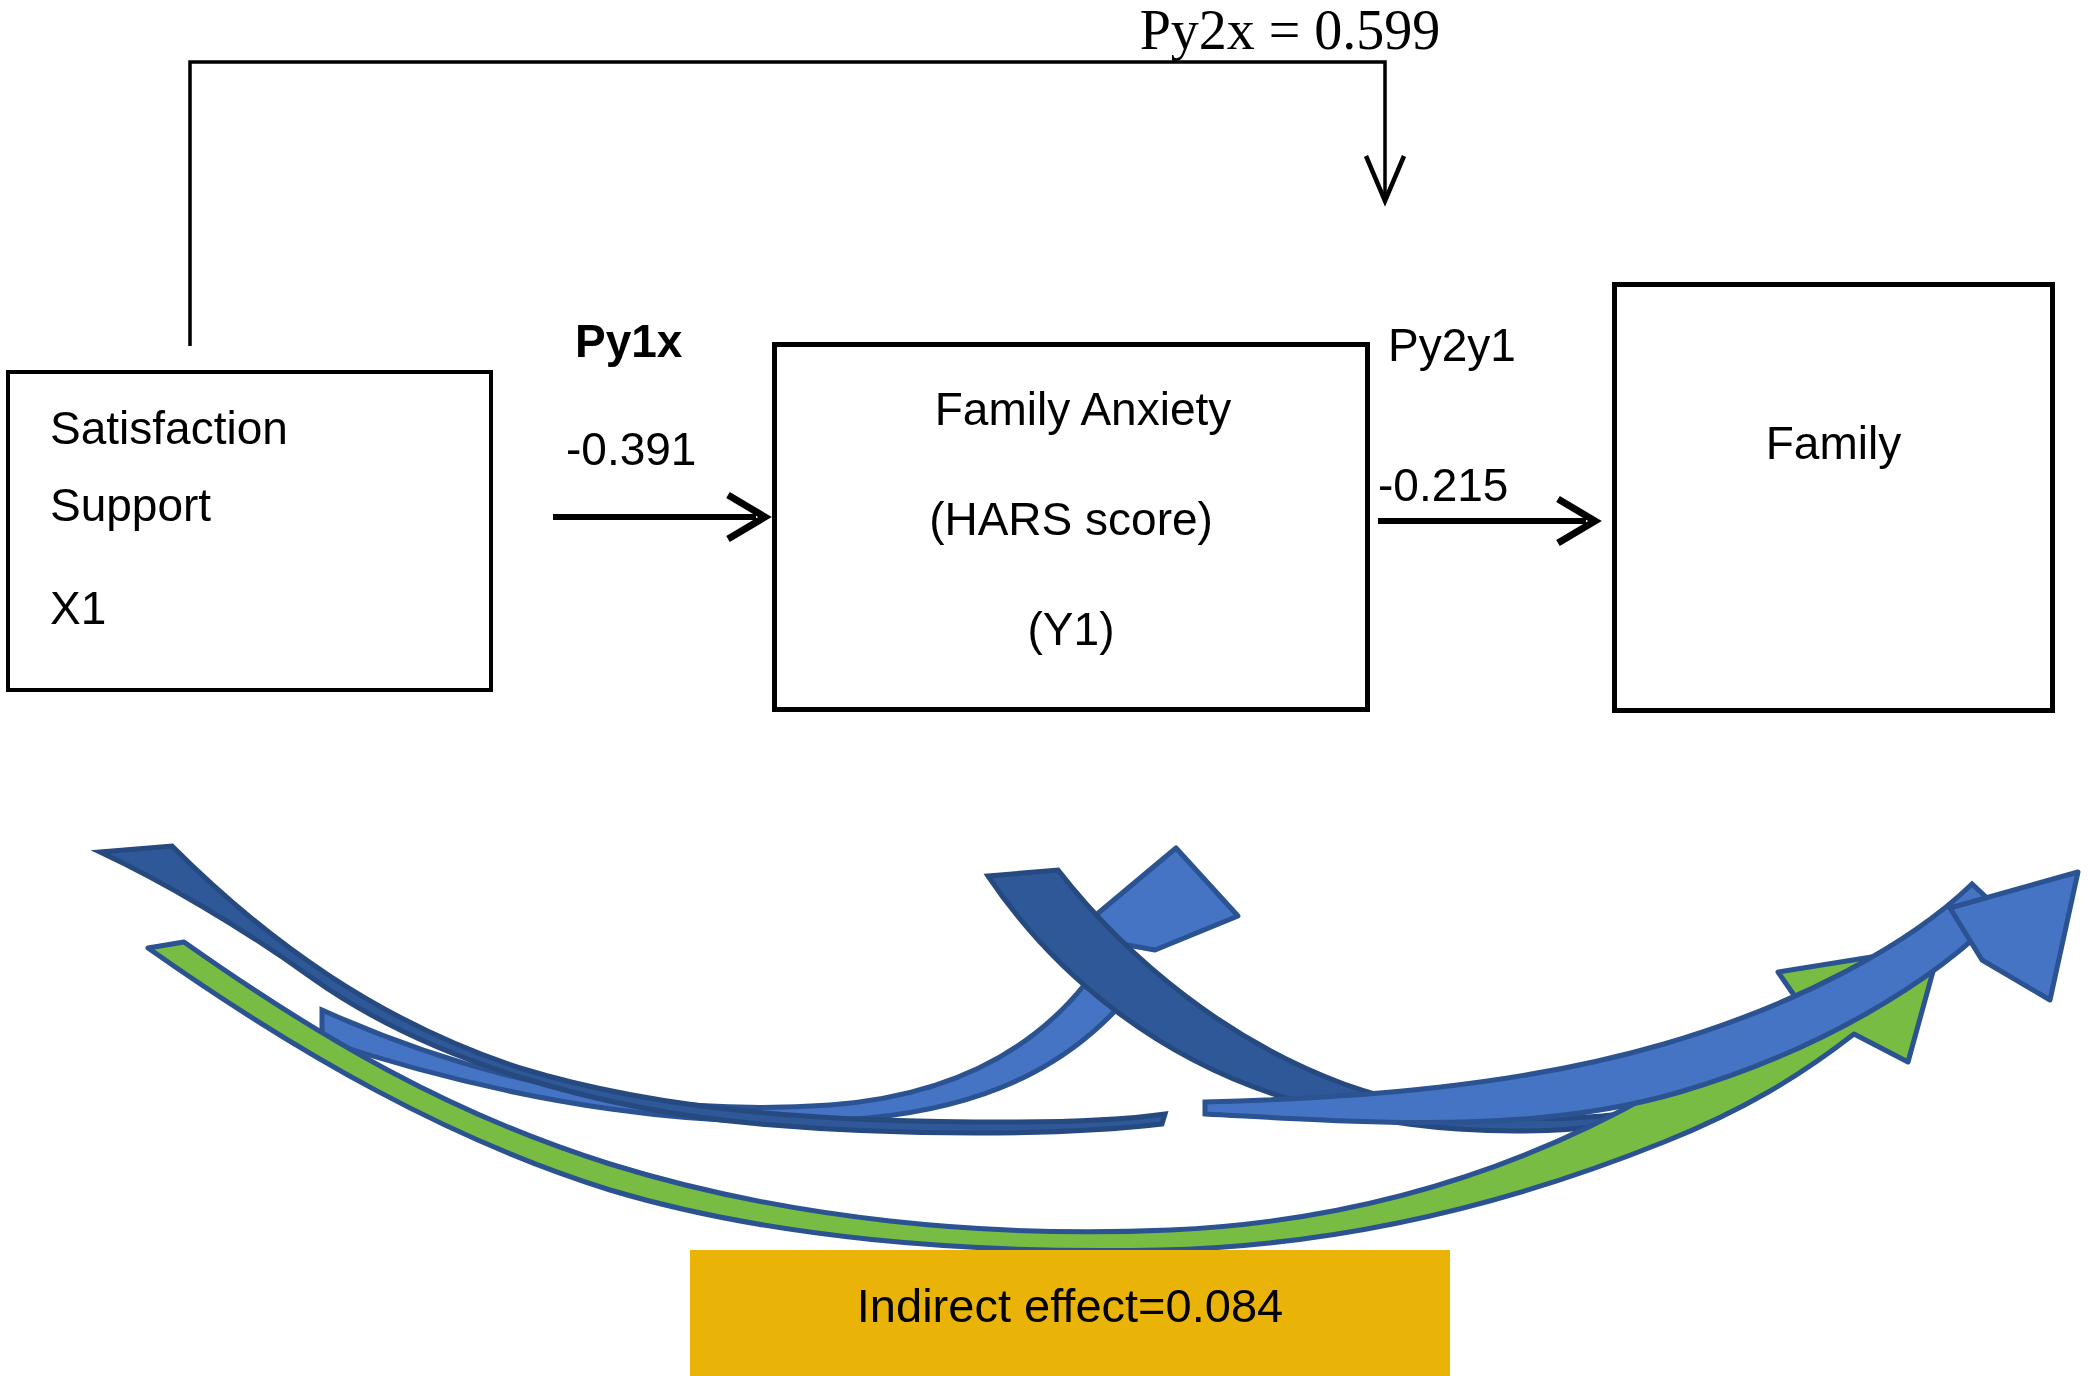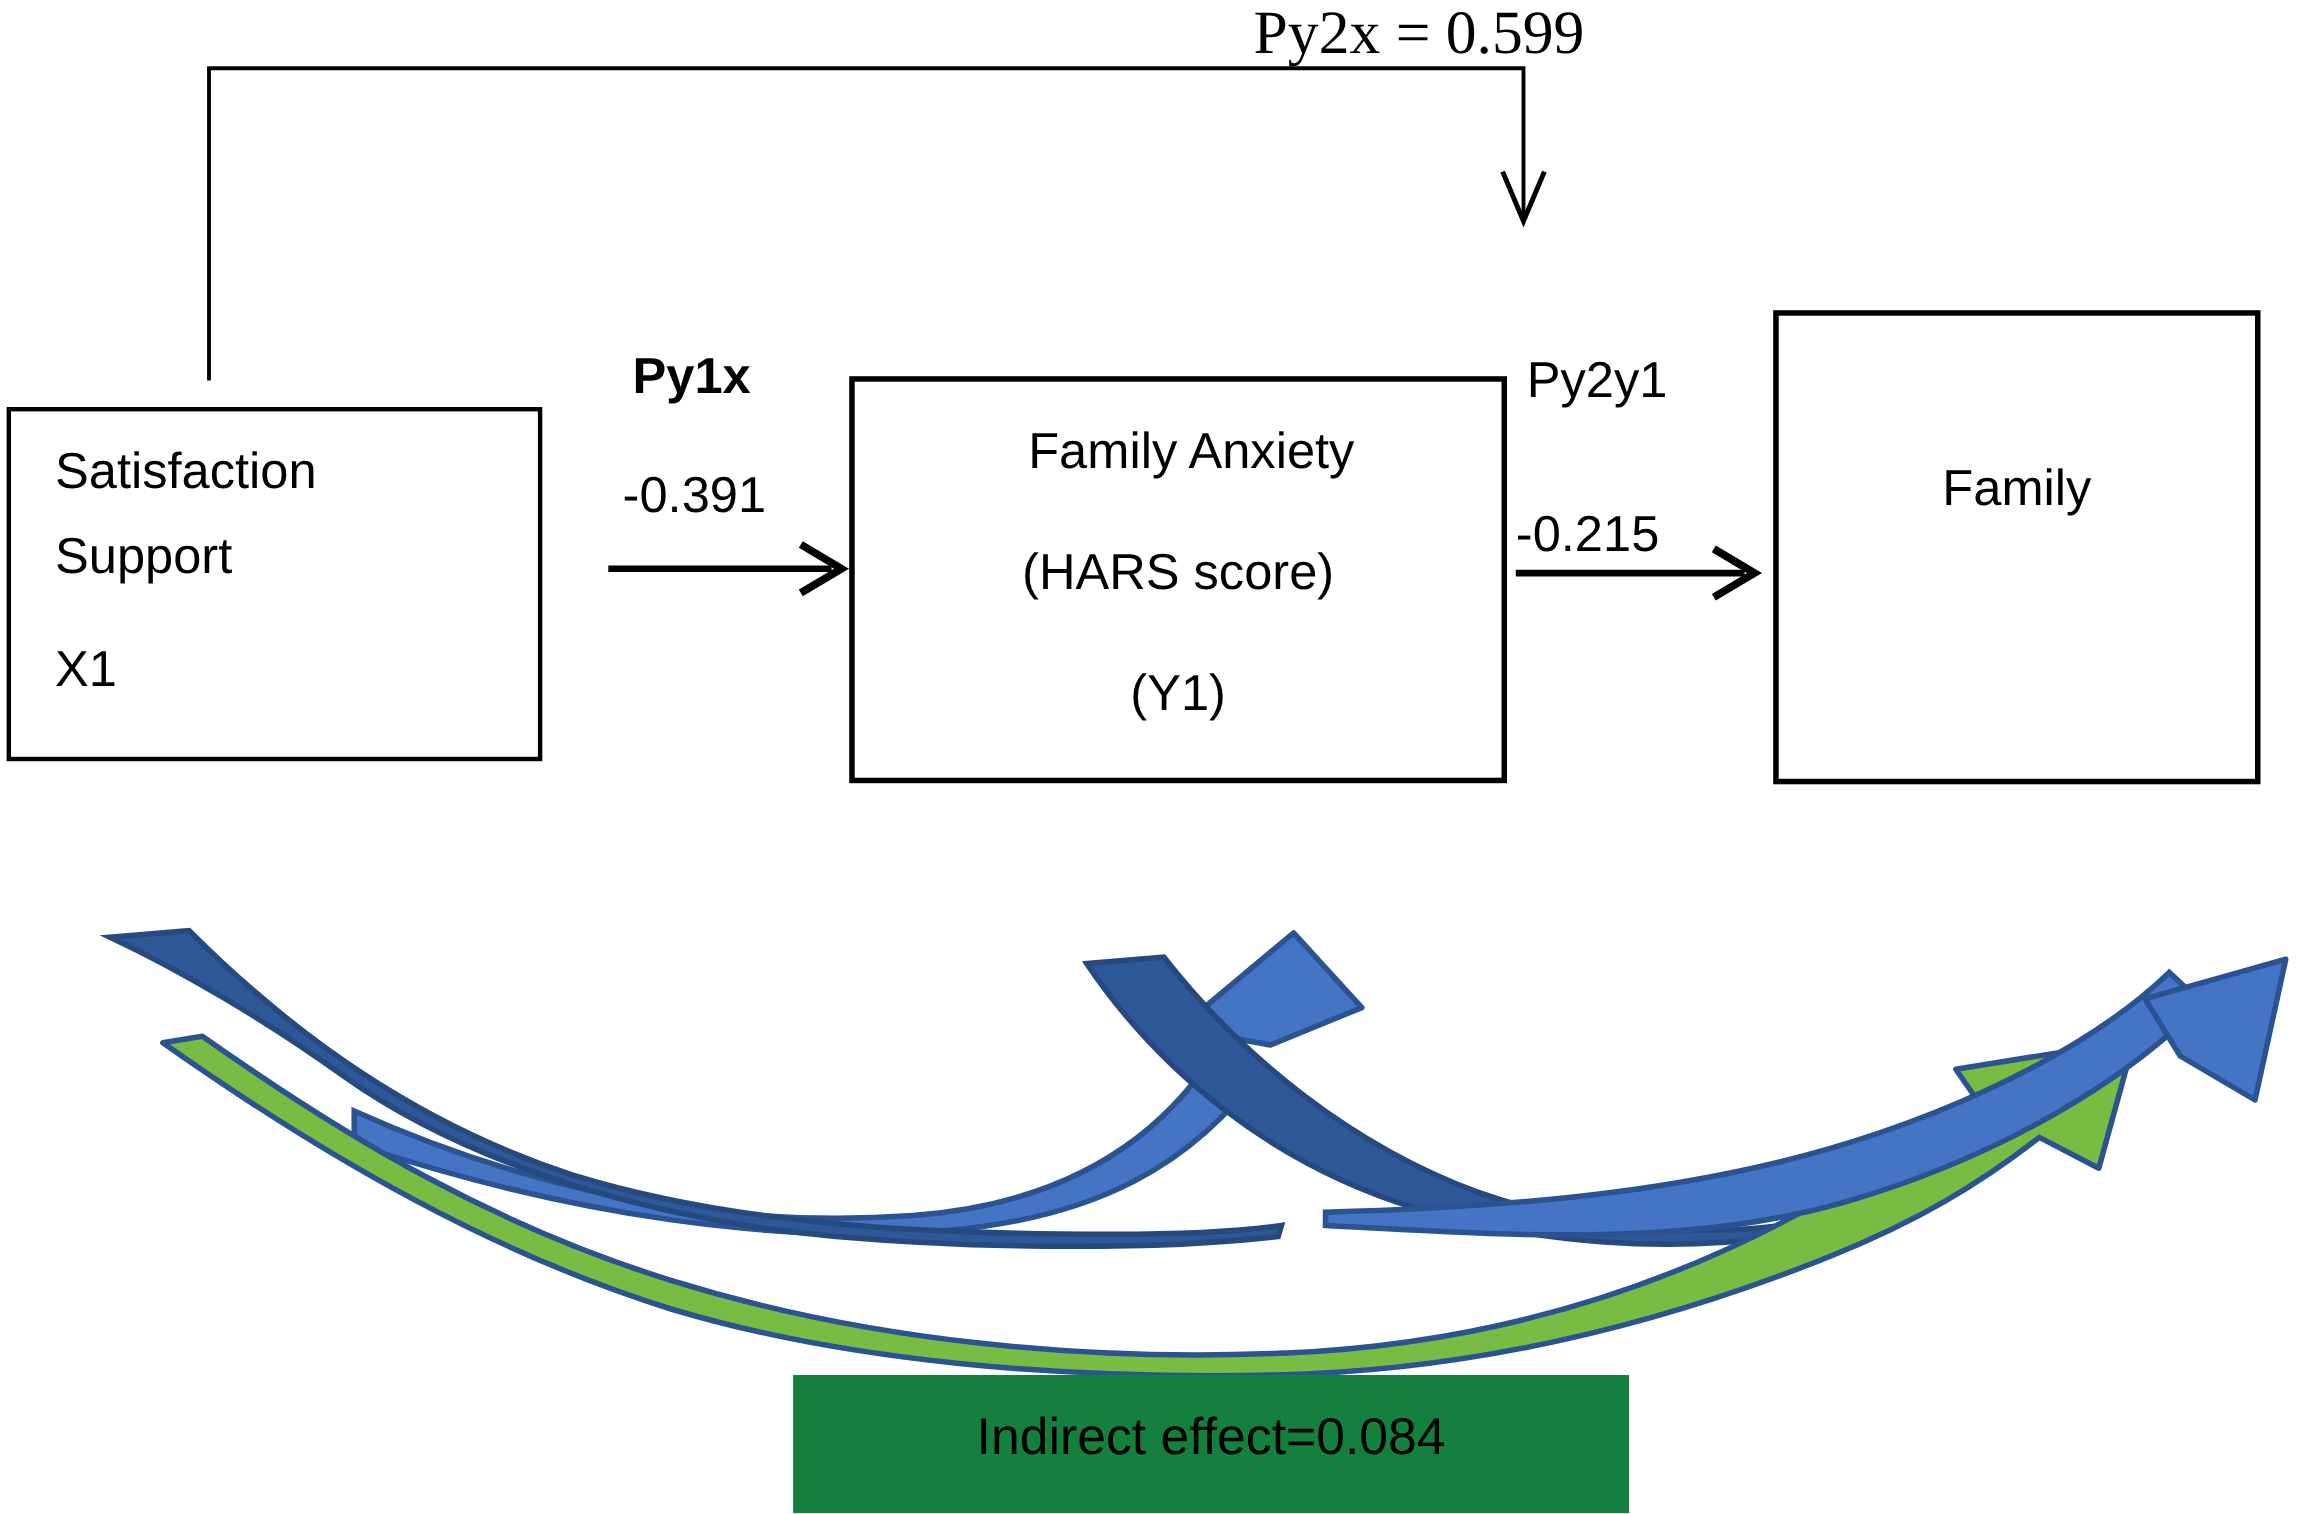--- a/index.html
+++ b/index.html
@@ -38,23 +38,22 @@
     font-family:"Liberation Serif", serif;
     font-size:56px;
     line-height:60px;
     white-space:nowrap;
     z-index:3;
     text-align:center;
   }
   #indirect-box{
     position:absolute;
     left:690px;top:1250px;width:760px;height:126px;
-    background:#15803d;
+    background:#eab308;
     z-index:2;
-    margin-left:31px;
   }
   #indirect-box .box-line{
     font-size:47px;
     top:30px;
   }
 </style>
 </head>
 <body>
 
 <div id="stage">

